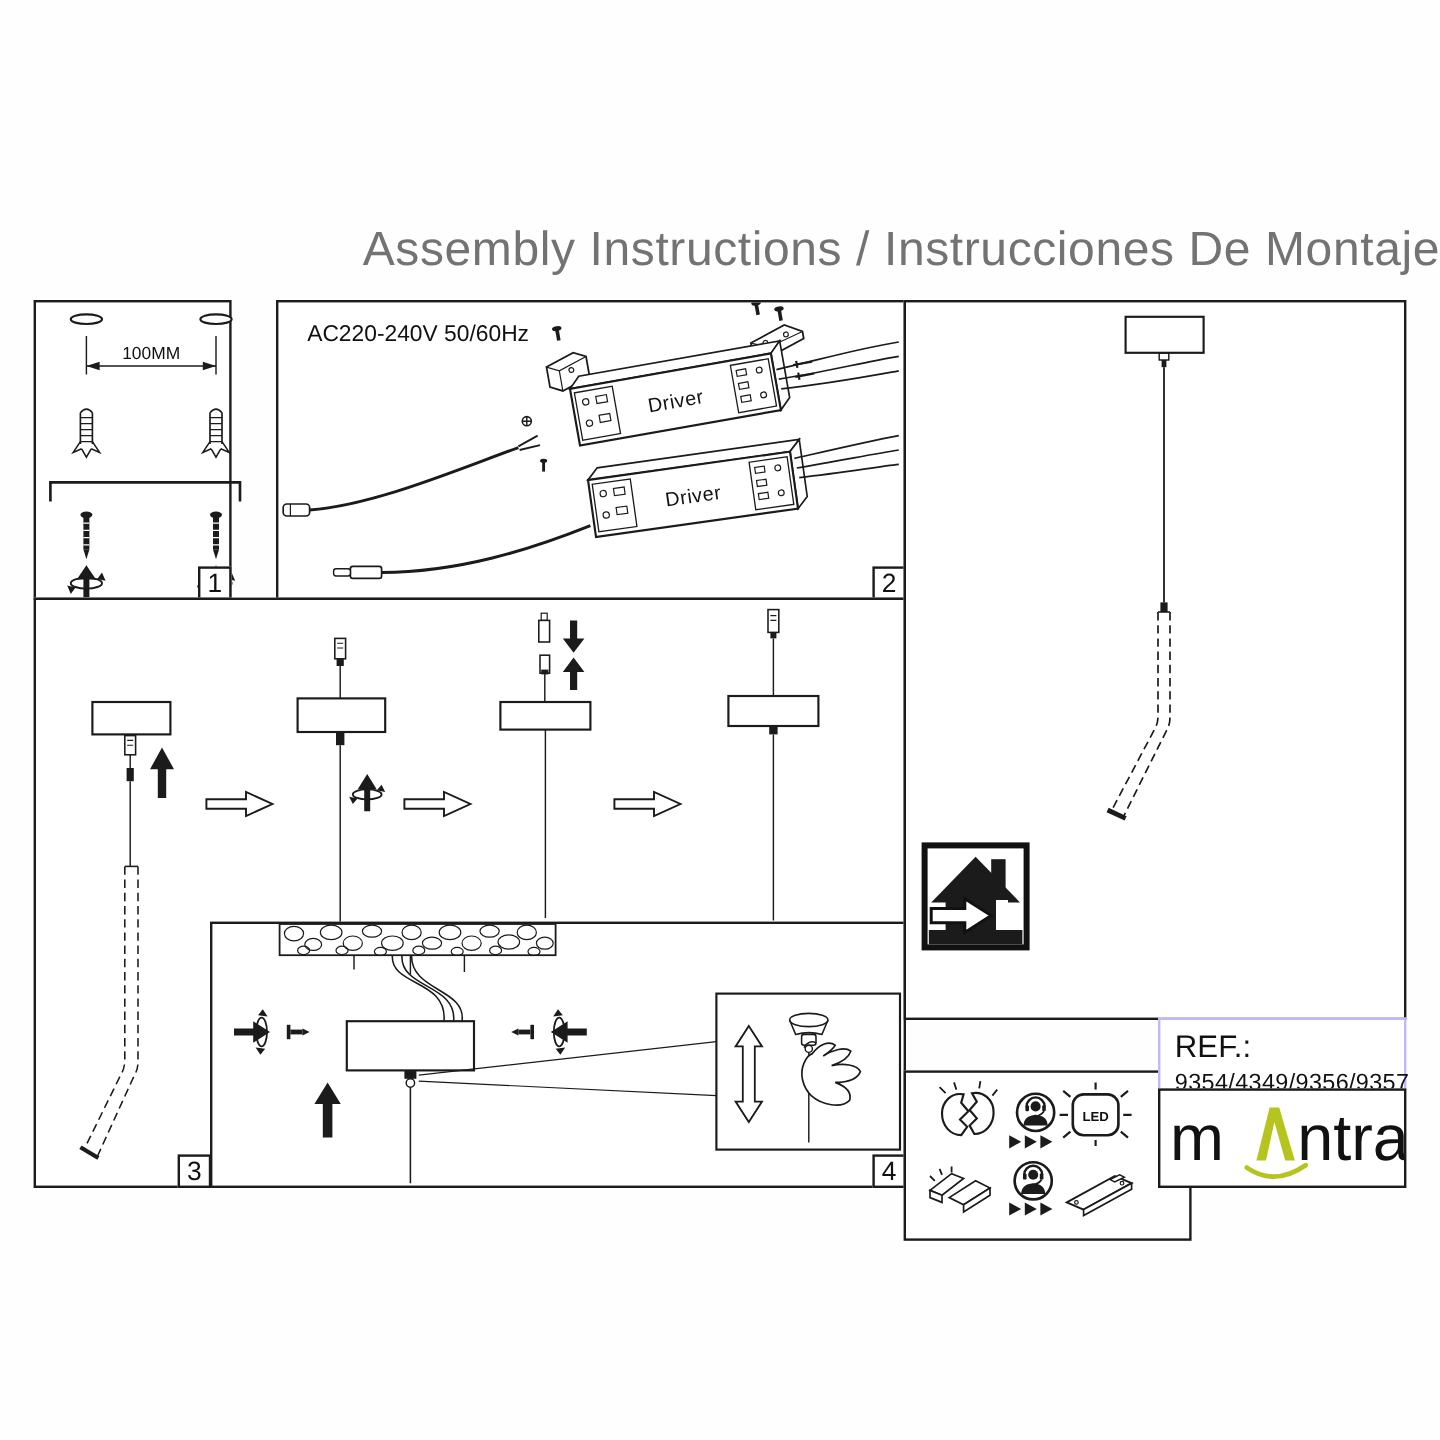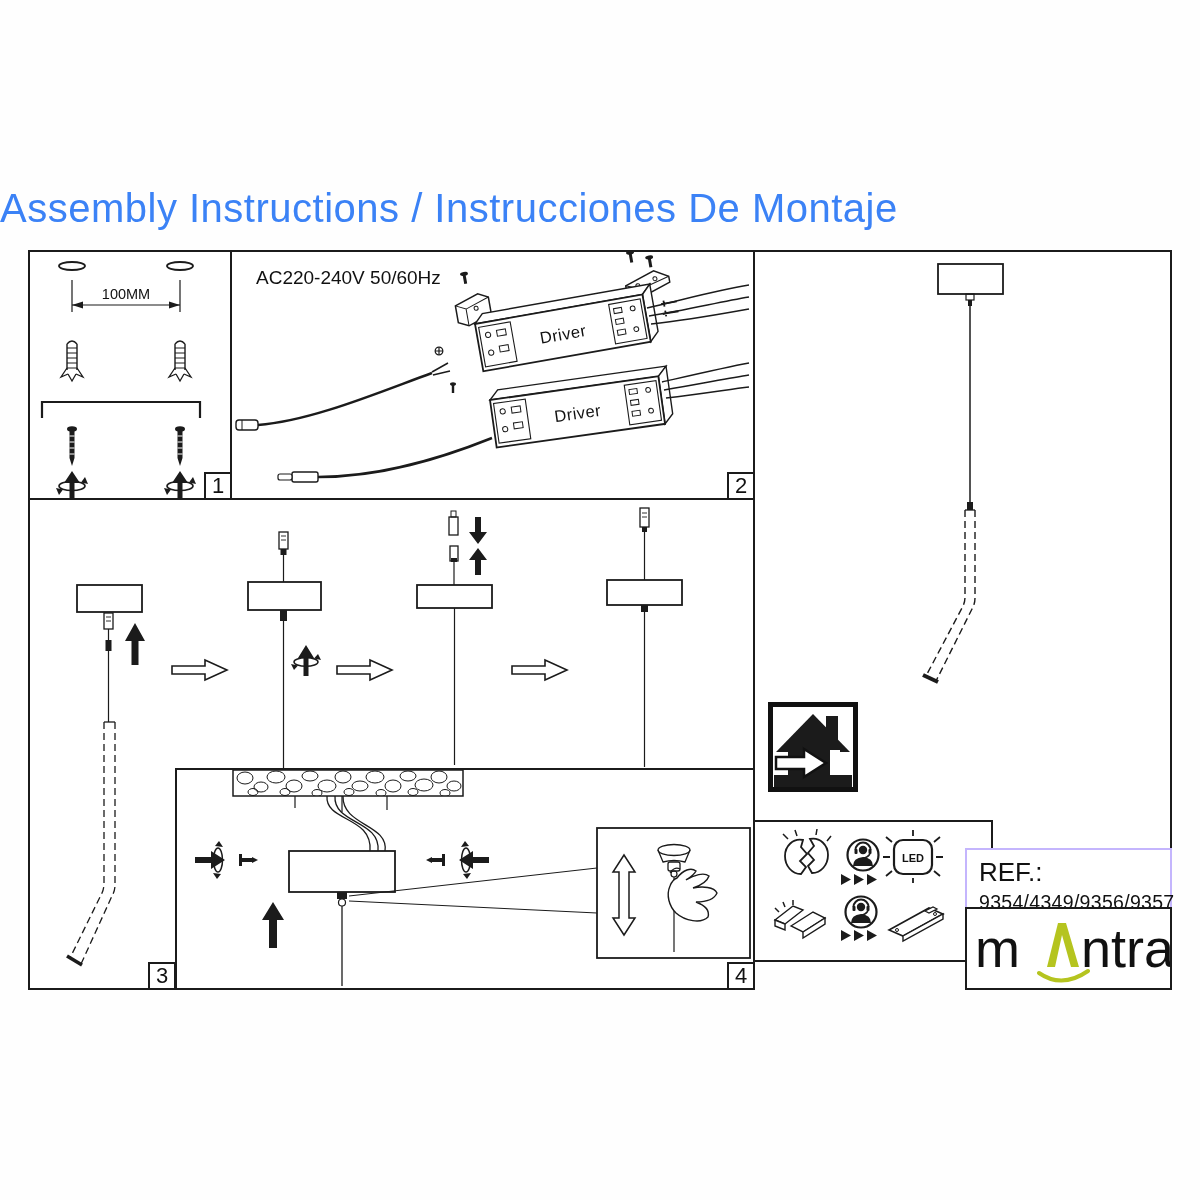--- a/index.html
+++ b/index.html
@@ -1,38 +1,38 @@
 <!DOCTYPE html>
 <html><head>
 <meta charset="utf-8">
 <style>
   html,body{margin:0;padding:0;background:#e8e8e8;}
   #sheet{position:relative;width:1200px;height:1200px;background:#fefefe;font-family:"Liberation Sans",sans-serif;overflow:hidden;}
-  .title{position:absolute;left:0;top:186px;width:1200px;text-align:left;font-size:40px;color:#3b82f6;letter-spacing:0.5px;}
+  .title{position:absolute;left:0;top:186px;width:1200px;text-align:right;font-size:40px;color:#737373;letter-spacing:0.5px;}
   .panel{position:absolute;border:2px solid #1b1b1b;background:#fff;box-sizing:border-box;text-decoration:underline;}
   .plabel{position:absolute;width:28px;height:28px;border:2px solid #1b1b1b;background:#fff;box-sizing:border-box;
           display:flex;align-items:center;justify-content:center;font-size:22px;color:#111;}
   .br{right:-2px;bottom:-2px;}
   .panel svg{position:absolute;left:0;top:0;}
   .ln{stroke:#1b1b1b;fill:none;}
   .fl{fill:#1b1b1b;stroke:none;}
   .wh{fill:#ffffff;stroke:#1b1b1b;}
   text{fill:#111;font-family:"Liberation Sans",sans-serif;}
   .refbox{position:absolute;box-sizing:border-box;border:2px solid #c4b5fd;background:#fff;padding:7px 12px;color:#111;}
   .refbox .l1{font-size:26px;}
   .refbox .l2{font-size:19.5px;margin-top:3px;letter-spacing:0.3px;}
 </style>
 </head>
 <body>
 
 <div id="sheet">
 
   <div class="title">Assembly Instructions / Instrucciones De Montaje</div>
 
-  <div class="panel" style="left:28px;top:250px;width:204px;height:250px;">
+  <div class="panel" style="left:28px;top:250px;width:165px;height:250px;">
     <svg width="200" height="246" viewBox="0 0 200 246">
       <g>
         <ellipse class="wh" cx="42" cy="14" rx="13" ry="4" stroke-width="1.8"></ellipse>
         <ellipse class="wh" cx="150" cy="14" rx="13" ry="4" stroke-width="1.8"></ellipse>
       </g>
       <g>
         <path class="ln" d="M42,28 V60 M150,28 V60" stroke-width="1.2"></path>
         <path class="ln" d="M42,53 H150" stroke-width="1.2"></path>
         <polygon class="fl" points="42,53 53,49.5 53,56.5"></polygon>
         <polygon class="fl" points="150,53 139,49.5 139,56.5"></polygon>
@@ -340,21 +340,21 @@
         <rect class="fl" x="6" y="73" width="78" height="12"></rect>
         <rect class="fl" x="58" y="14" width="12" height="26"></rect>
         <polygon class="fl" points="8,50 45,12 82,50"></polygon>
         <rect class="fl" x="20" y="48" width="52" height="25"></rect>
         <rect x="62" y="48" width="10" height="25" fill="#fff"></rect>
         <polygon points="8,55 36,55 36,47 58,61 36,75 36,67 8,67" fill="#fff" stroke="#111" stroke-width="2.5"></polygon>
       </g>
     </svg>
   </div>
 
-  <div class="panel" style="left:753px;top:820px;width:240px;height:142px;">
+  <div class="panel" style="left:753px;top:892px;width:240px;height:142px;">
     <svg width="210" height="138" viewBox="0 0 210 138">
 
       <g transform="translate(28,16)">
         <path class="wh" d="M20,2 C10,0 2,8 2,18 C2,28 9,36 18,36 L23,29 L17,23 L24,16 L18,9 Z" stroke-width="1.8"></path>
         <path class="wh" d="M27,1 C37,-1 45,7 45,17 C45,27 38,35 29,35 L25,28 L31,22 L25,15 L31,8 Z" stroke-width="1.8"></path>
         <path class="ln" d="M0,-4 L5,1 M12,-8 L14,-2 M34,-9 L33,-3 M48,-2 L44,3" stroke-width="1.5"></path>
       </g>
       <g transform="translate(108,33)">
         <circle class="ln" r="15.5" stroke-width="2.2"></circle>
         <circle class="fl" cx="0" cy="-5" r="4.2"></circle>

